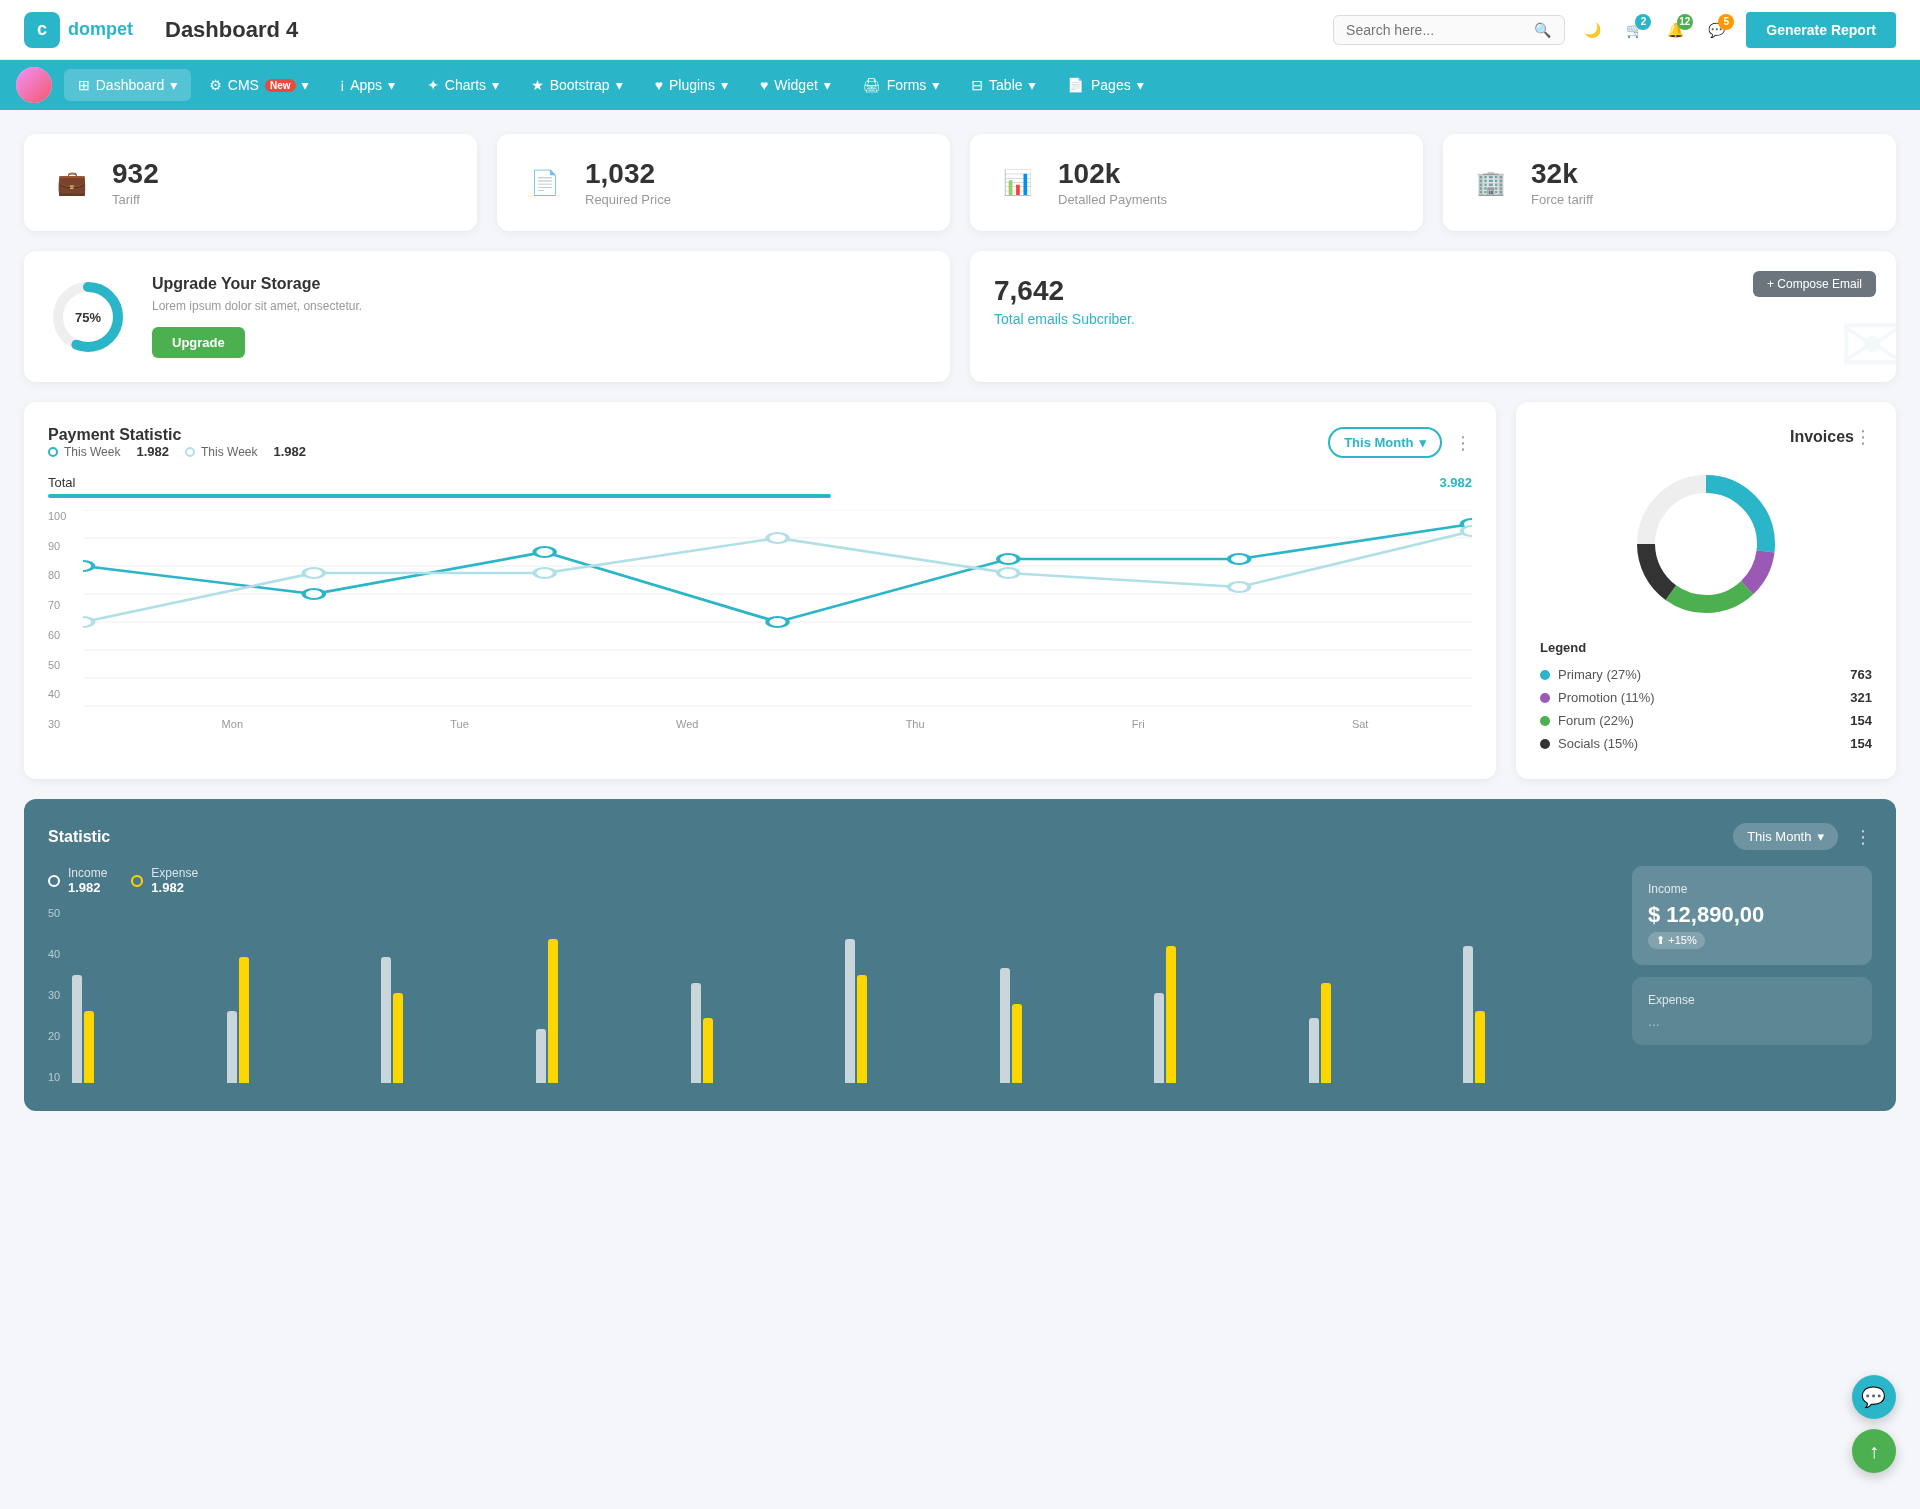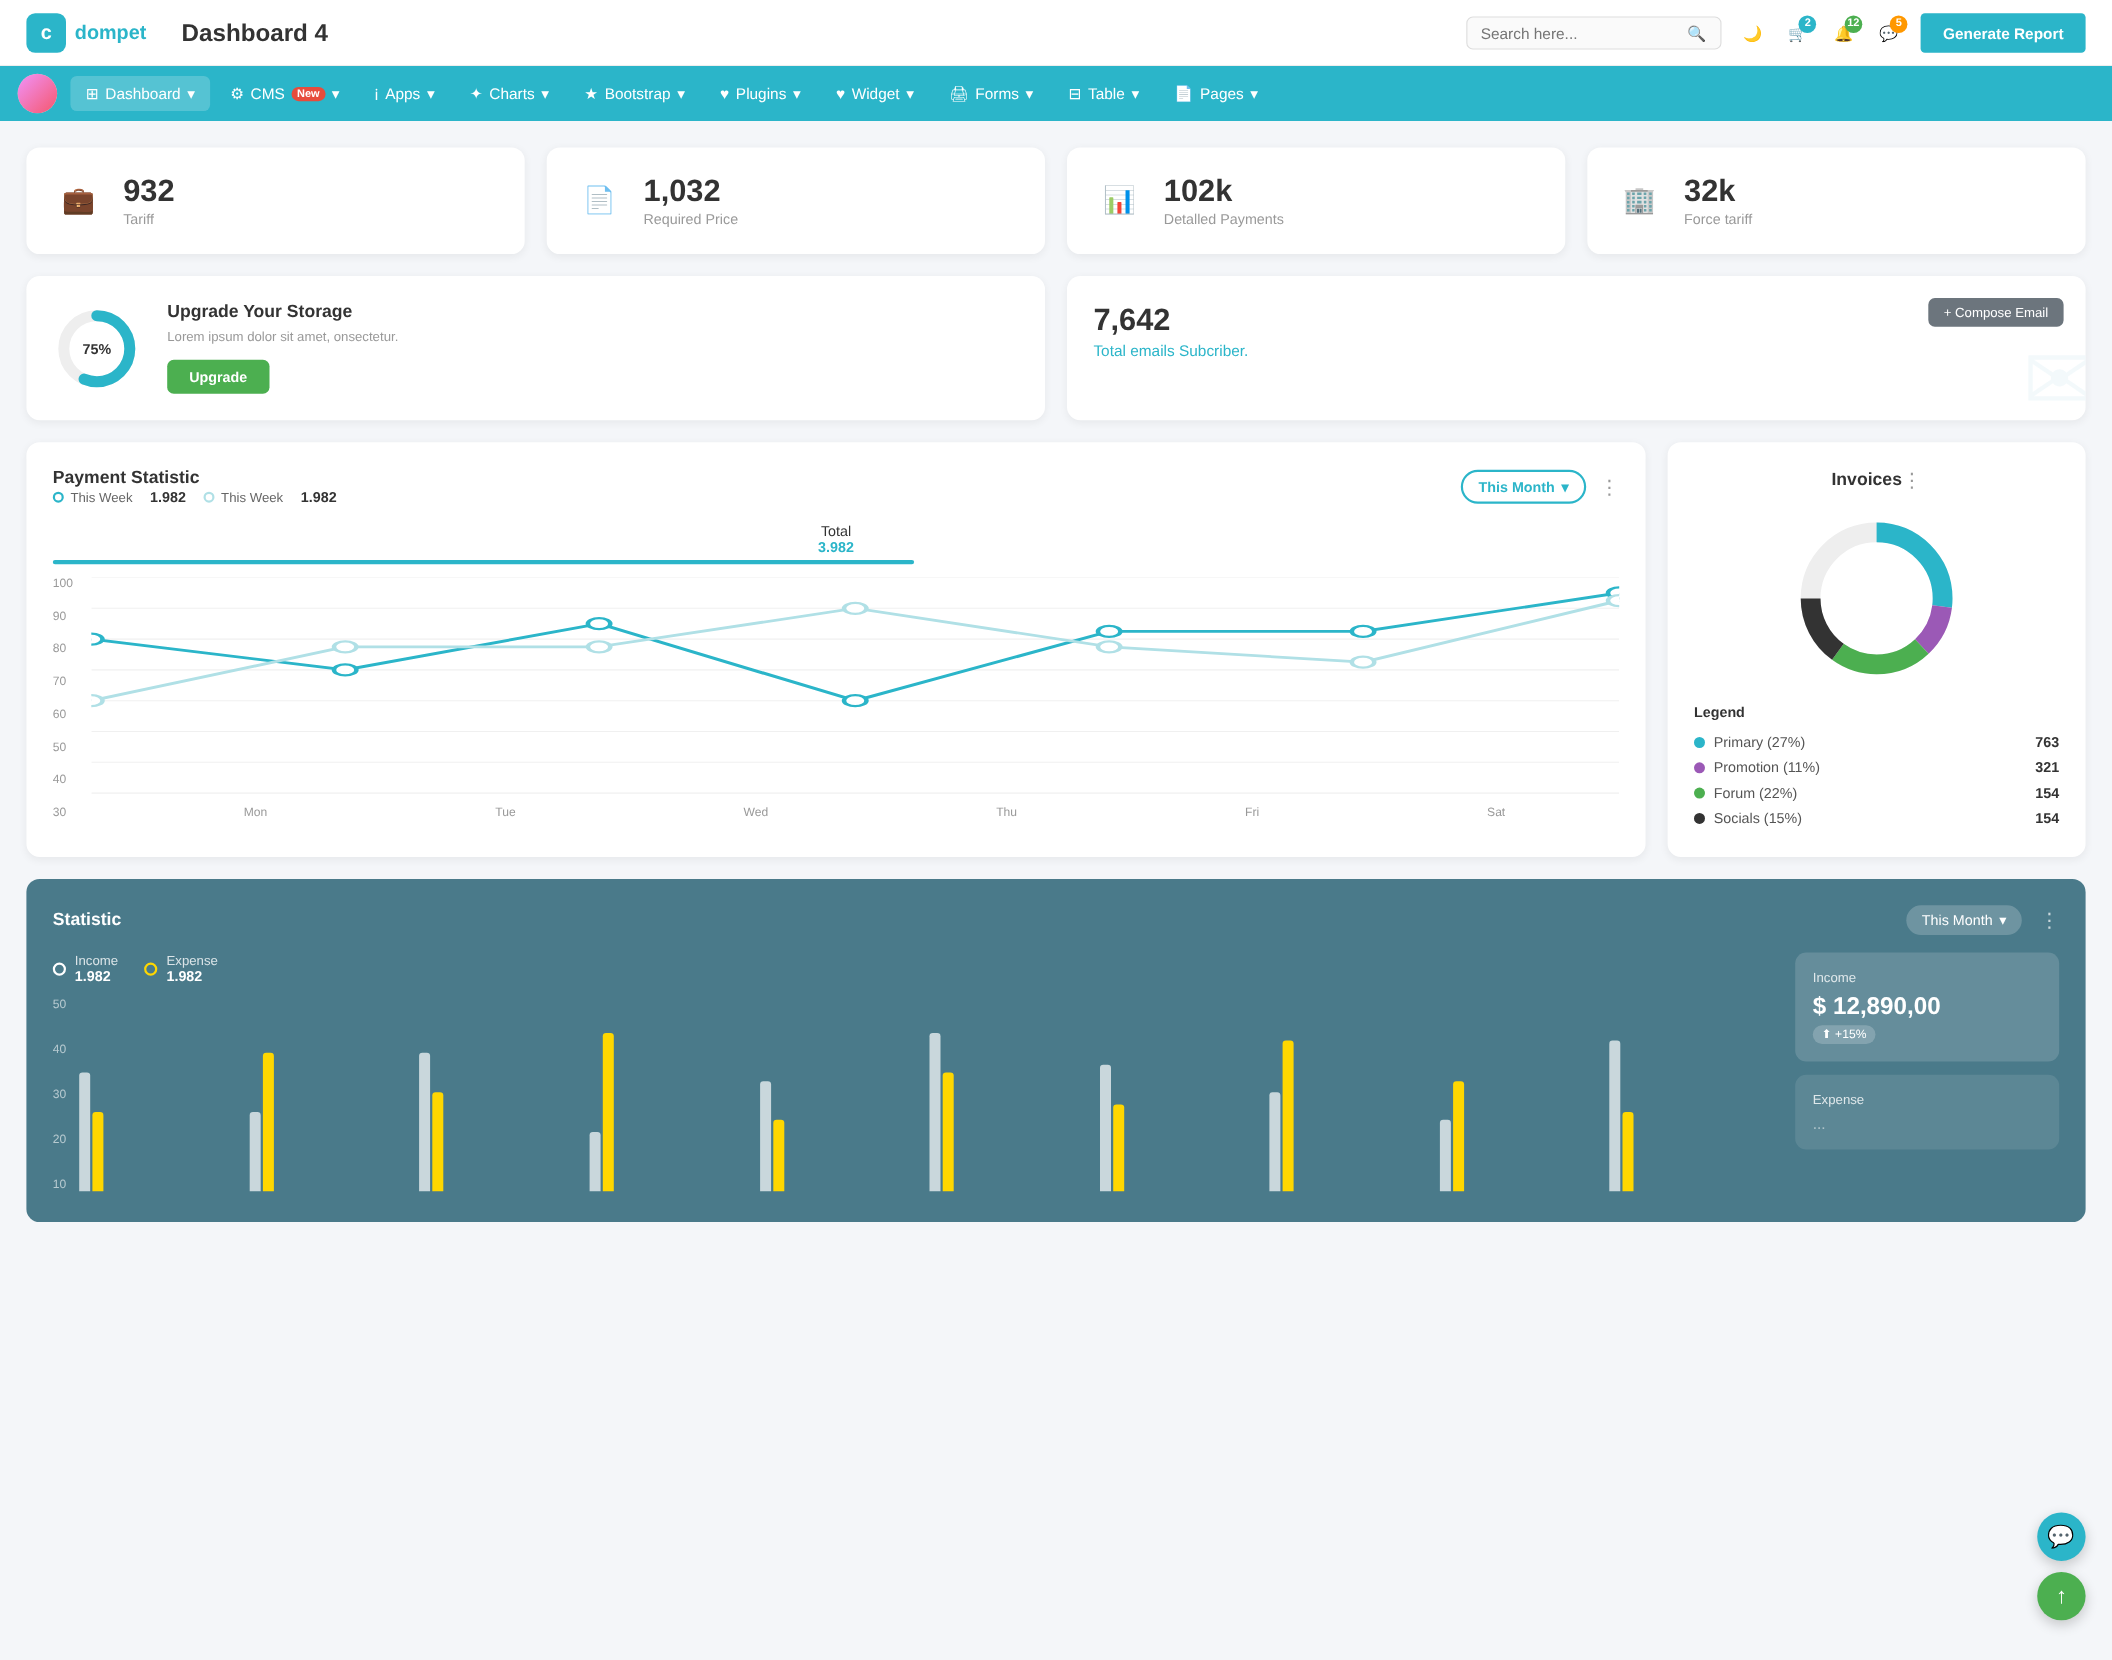--- a/index.html
+++ b/index.html
@@ -60,26 +60,26 @@
     .chart-section { display: grid; grid-template-columns: 1fr 380px; gap: 20px; margin-bottom: 20px; }
     .chart-card { background: white; border-radius: 12px; padding: 24px; box-shadow: 0 2px 8px rgba(0,0,0,0.06); }
     .chart-header { display: flex; align-items: center; justify-content: space-between; margin-bottom: 16px; }
     .chart-title { font-size: 16px; font-weight: 700; }
     .chart-legend { display: flex; gap: 16px; }
     .legend-item { display: flex; align-items: center; gap: 6px; font-size: 12px; color: #666; }
     .legend-dot { width: 10px; height: 10px; border-radius: 50%; border: 2px solid; display: inline-block; }
     .legend-val { font-weight: 700; font-size: 13px; color: #333; }
 
     .filter-btn { display: flex; align-items: center; gap: 6px; border: 2px solid #2bb5c9; border-radius: 20px; padding: 6px 14px; font-size: 13px; color: #2bb5c9; cursor: pointer; font-weight: 600; background: white; }
-    .total-row { display: flex; justify-content: space-between; align-items: center; margin-top: 8px; font-size: 13px; flex-direction: column; }
+    .total-row { display: flex; justify-content: space-between; align-items: center; margin-top: 8px; font-size: 13px; }
     .total-bar { background: #2bb5c9; height: 4px; border-radius: 2px; margin-top: 4px; }
 
     
     .invoices-card { background: white; border-radius: 12px; padding: 24px; box-shadow: 0 2px 8px rgba(0,0,0,0.06); }
-    .invoices-header { display: flex; justify-content: center; align-items: center; margin-bottom: 16px; }
+    .invoices-header { display: flex; justify-content: flex-end; align-items: center; margin-bottom: 16px; }
     .donut-chart-container { display: flex; justify-content: center; margin-bottom: 16px; }
     .legend-section { font-size: 13px; }
     .legend-row { display: flex; align-items: center; justify-content: space-between; padding: 4px 0; }
     .legend-color { width: 10px; height: 10px; border-radius: 50%; margin-right: 8px; flex-shrink: 0; }
     .legend-name { flex: 1; color: #555; }
     .legend-num { font-weight: 600; color: #333; }
 
     
     .statistic-section { background: #4a7a8a; border-radius: 12px; padding: 24px; color: white; }
     .statistic-header { display: flex; justify-content: space-between; align-items: center; margin-bottom: 16px; }

